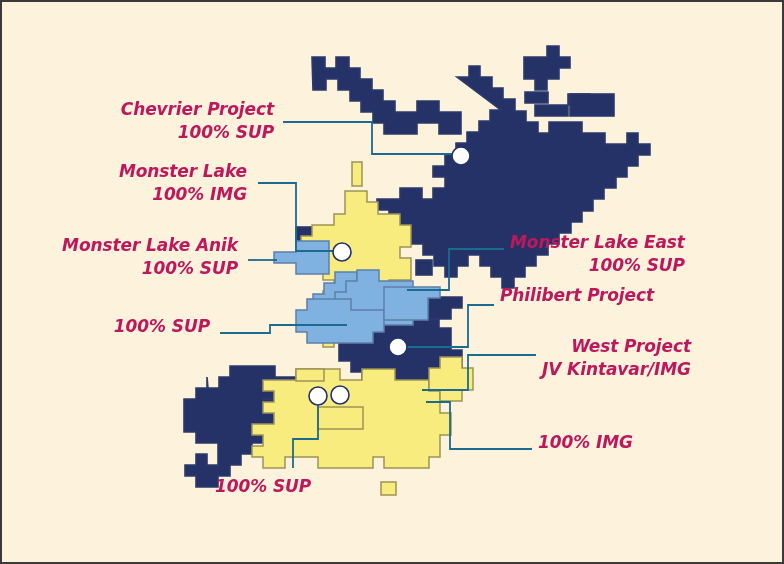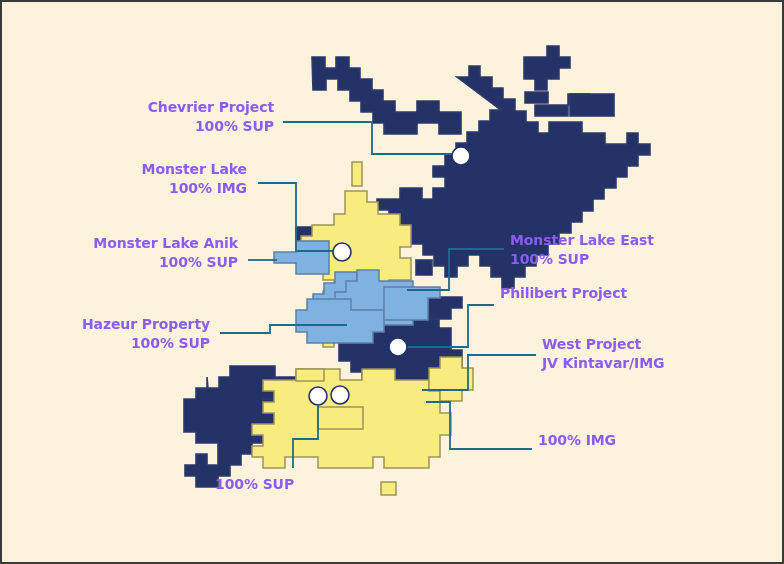--- a/index.html
+++ b/index.html
@@ -20,32 +20,33 @@
   #map-svg {
     position: absolute;
     left: 0;
     top: 0;
     width: 784px;
     height: 564px;
     display: block;
   }
   .label {
     position: absolute;
-    color: #8b5cf6;
+    color: #be185d;
     font-family: "DejaVu Sans", "Liberation Sans", sans-serif;
     font-weight: bold;
-    font-size: 14px;
+    font-size: 17px;
     line-height: 1.38;
     letter-spacing: -0.1px;
     white-space: nowrap;
     user-select: none;
+    font-style: italic;
   }
   .label .l1, .label .l2 { display: block; }
   .label.align-right { text-align: right; }
-  .label.align-center{ text-align: left; }
+  .label.align-center{ text-align: right; }
 </style>
 </head>
 <body>
 
 <div id="map-figure">
 
   <svg id="map-svg" viewBox="0 0 784 564" xmlns="http://www.w3.org/2000/svg">
 
     <g fill="#253268" stroke="#2b3a6b" stroke-width="1.6" stroke-linejoin="miter">
 
@@ -141,21 +142,20 @@
     <span class="l1">Monster Lake</span>
     <span class="l2">100% IMG</span>
   </div>
 
   <div class="label align-right" style="right:544px; top:232px;">
     <span class="l1">Monster Lake Anik</span>
     <span class="l2">100% SUP</span>
   </div>
 
   <div class="label align-right" style="right:572px; top:313px;">
-    <span class="l1">Hazeur Property</span>
     <span class="l2">100% SUP</span>
   </div>
 
   <div class="label align-center" style="left:508px; top:229px;">
     <span class="l1">Monster Lake East</span>
     <span class="l2">100% SUP</span>
   </div>
 
   <div class="label align-center" style="left:498px; top:282px;">
     <span class="l1">Philibert Project</span>

